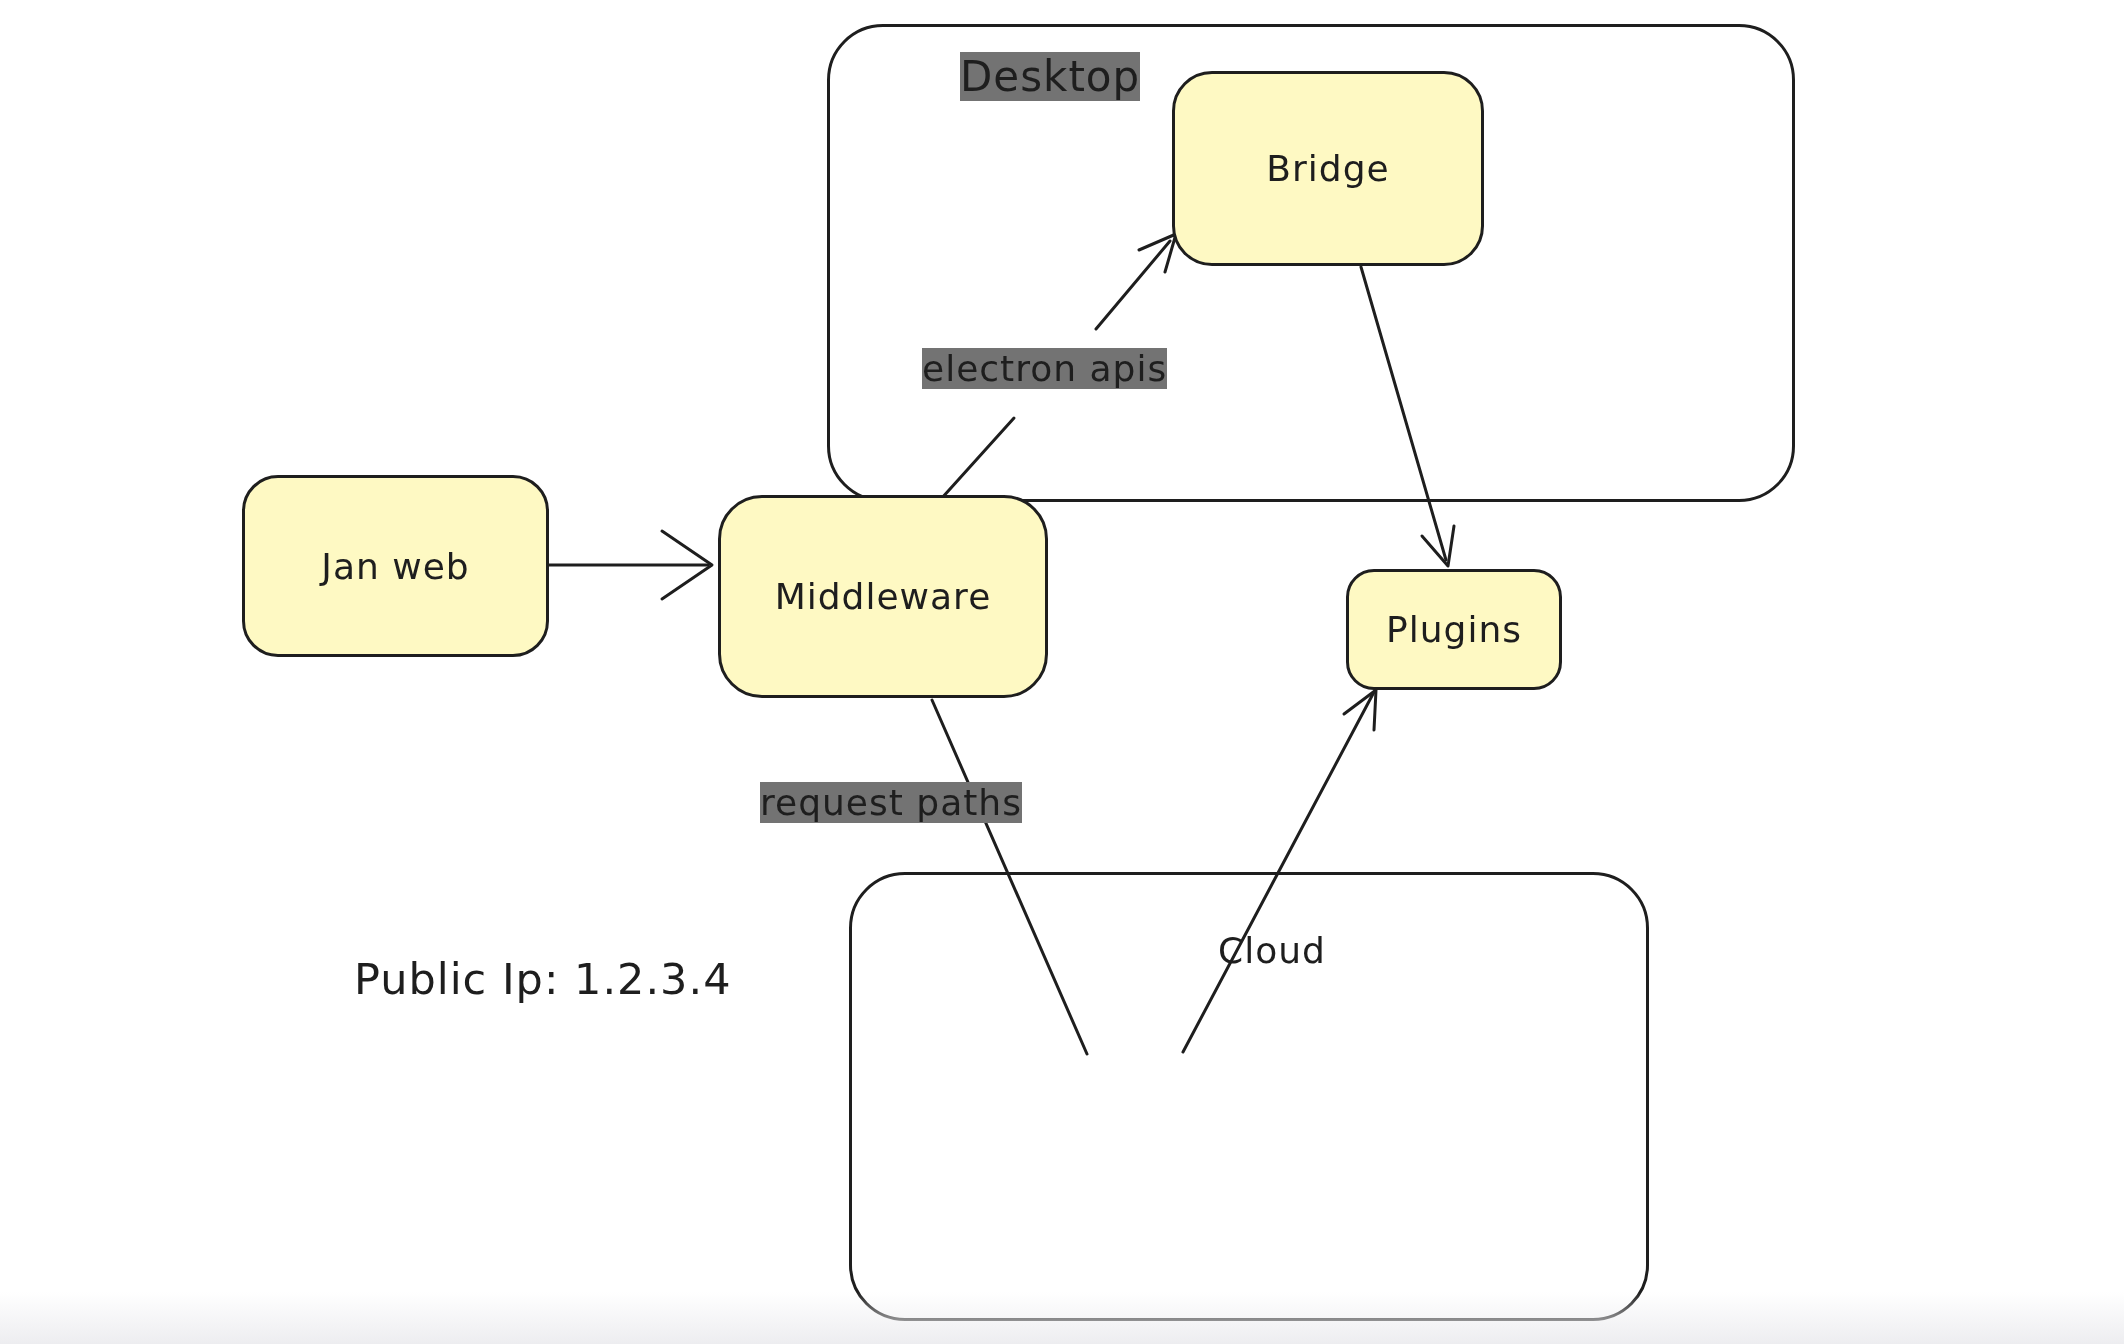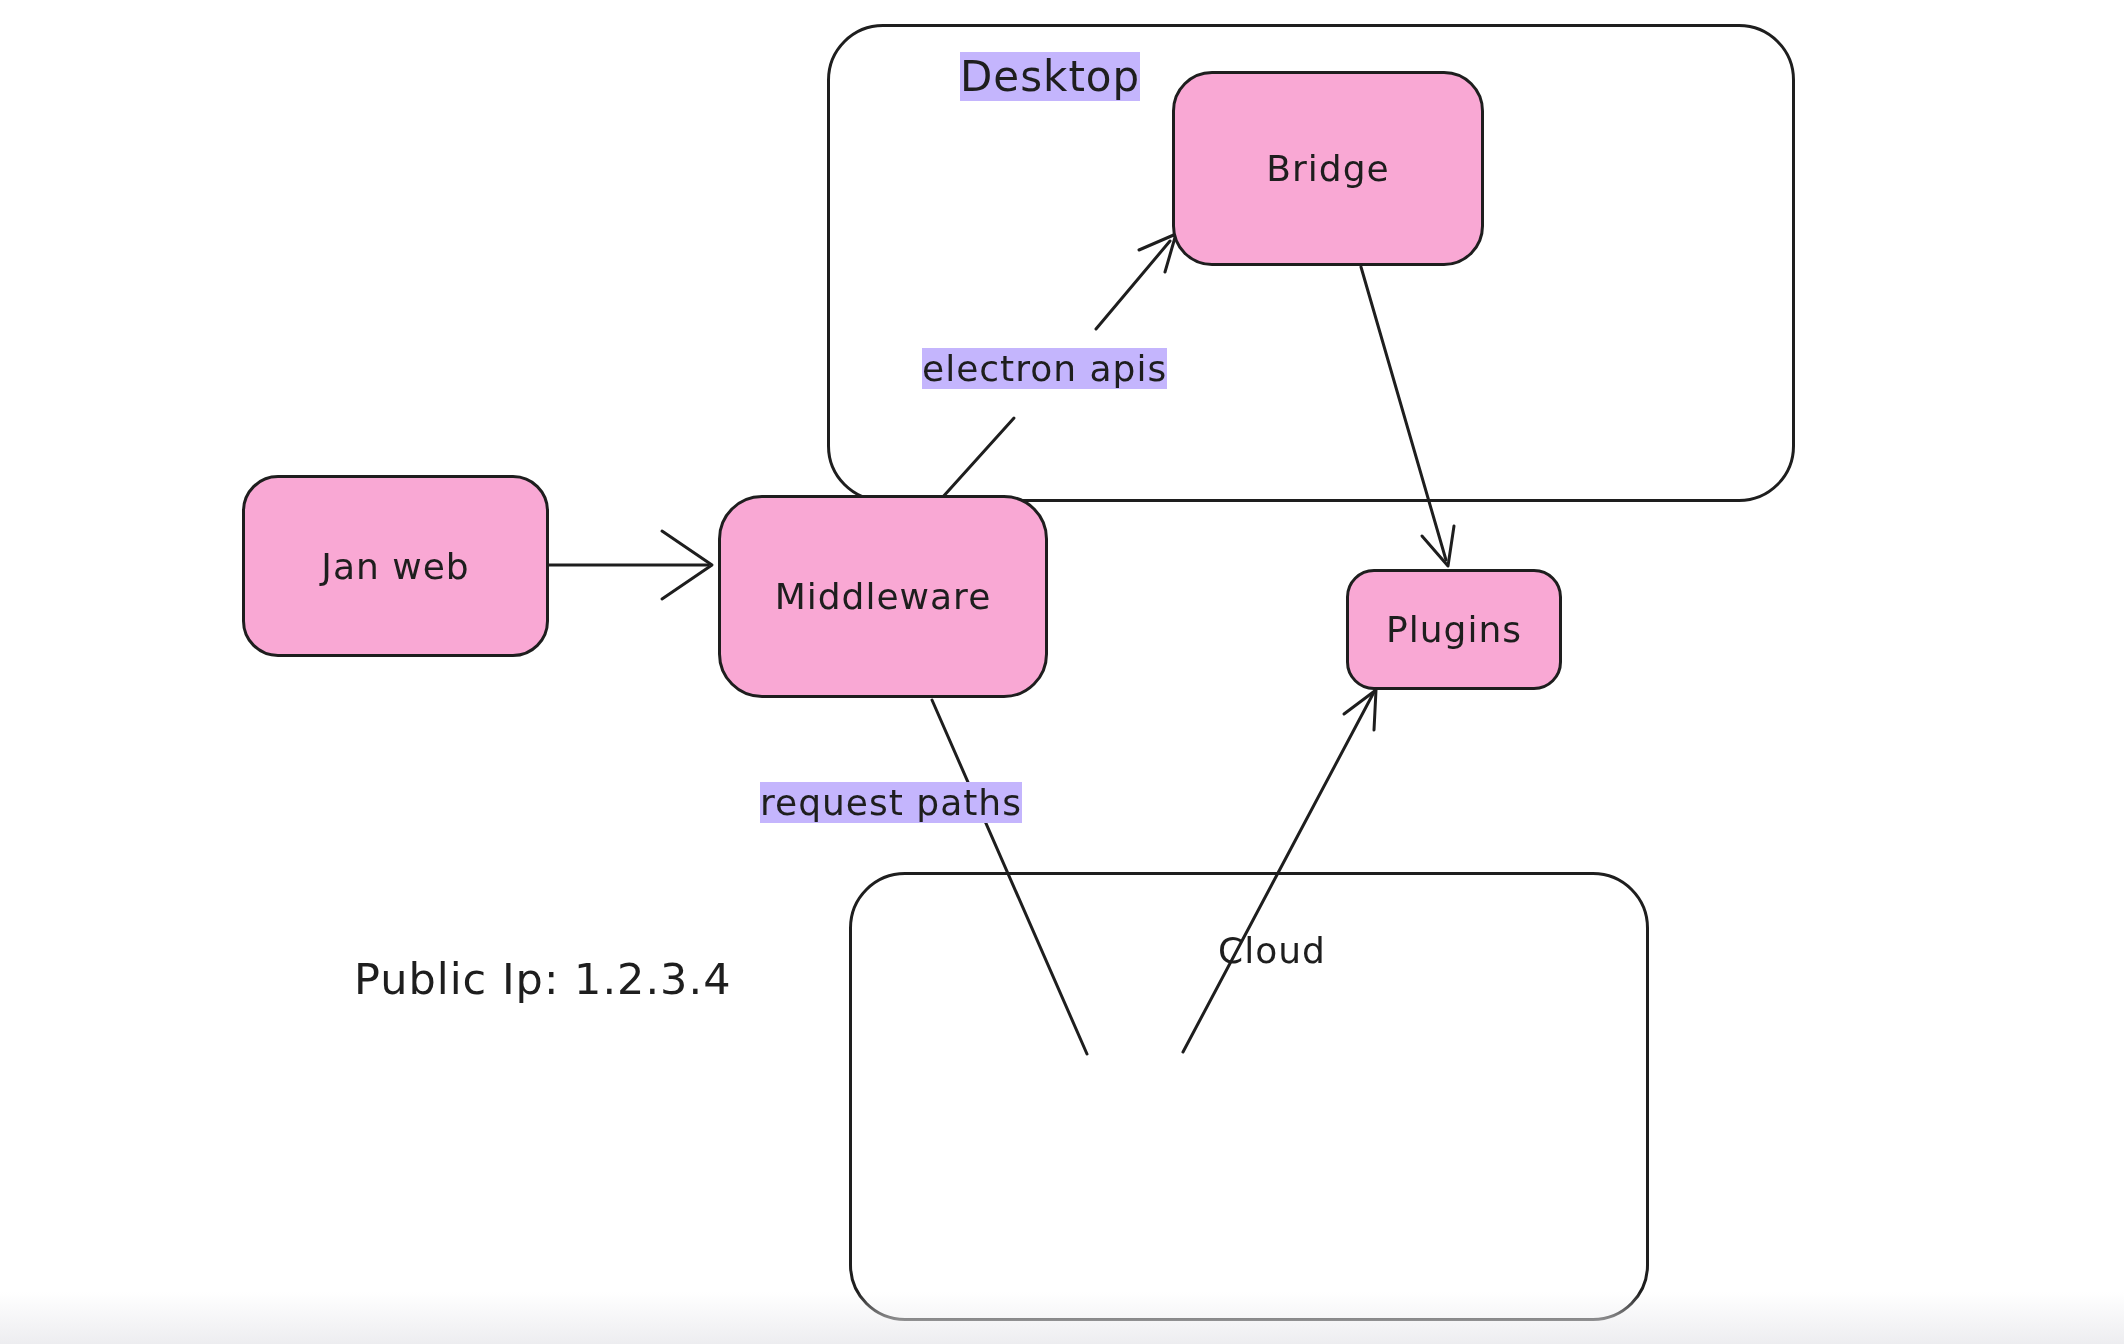--- a/index.html
+++ b/index.html
@@ -19,32 +19,32 @@
   .shape {
     position: absolute;
     border: 3px solid #1e1e1e;
     background: transparent;
     box-sizing: border-box;
   }
   .node {
     display: flex;
     align-items: center;
     justify-content: center;
-    background: #f9a8d4;
+    background: #fef9c3;
   }
   .node .label {
     font-size: 36px;
     letter-spacing: 1px;
     white-space: nowrap;
   }
   .container-label, .edge-label, .floating-text {
     position: absolute;
     white-space: nowrap;
     letter-spacing: 1px;
-    background: #c4b5fd;
+    background: #737373;
   }
 
   
   #desktop-box { left: 827px; top: 24px;  width: 968px; height: 478px; border-radius: 56px; }
   #cloud-box   { left: 849px; top: 872px; width: 800px; height: 449px; border-radius: 56px; }
   #desktop-label { left: 960px;  top: 52px;  font-size: 42px; }
   #cloud-label   { left: 1218px; top: 930px; font-size: 36px; background: transparent; }
 
   
   #jan-web-box     { left: 242px;  top: 475px;  width: 307px; height: 182px; border-radius: 36px; }

